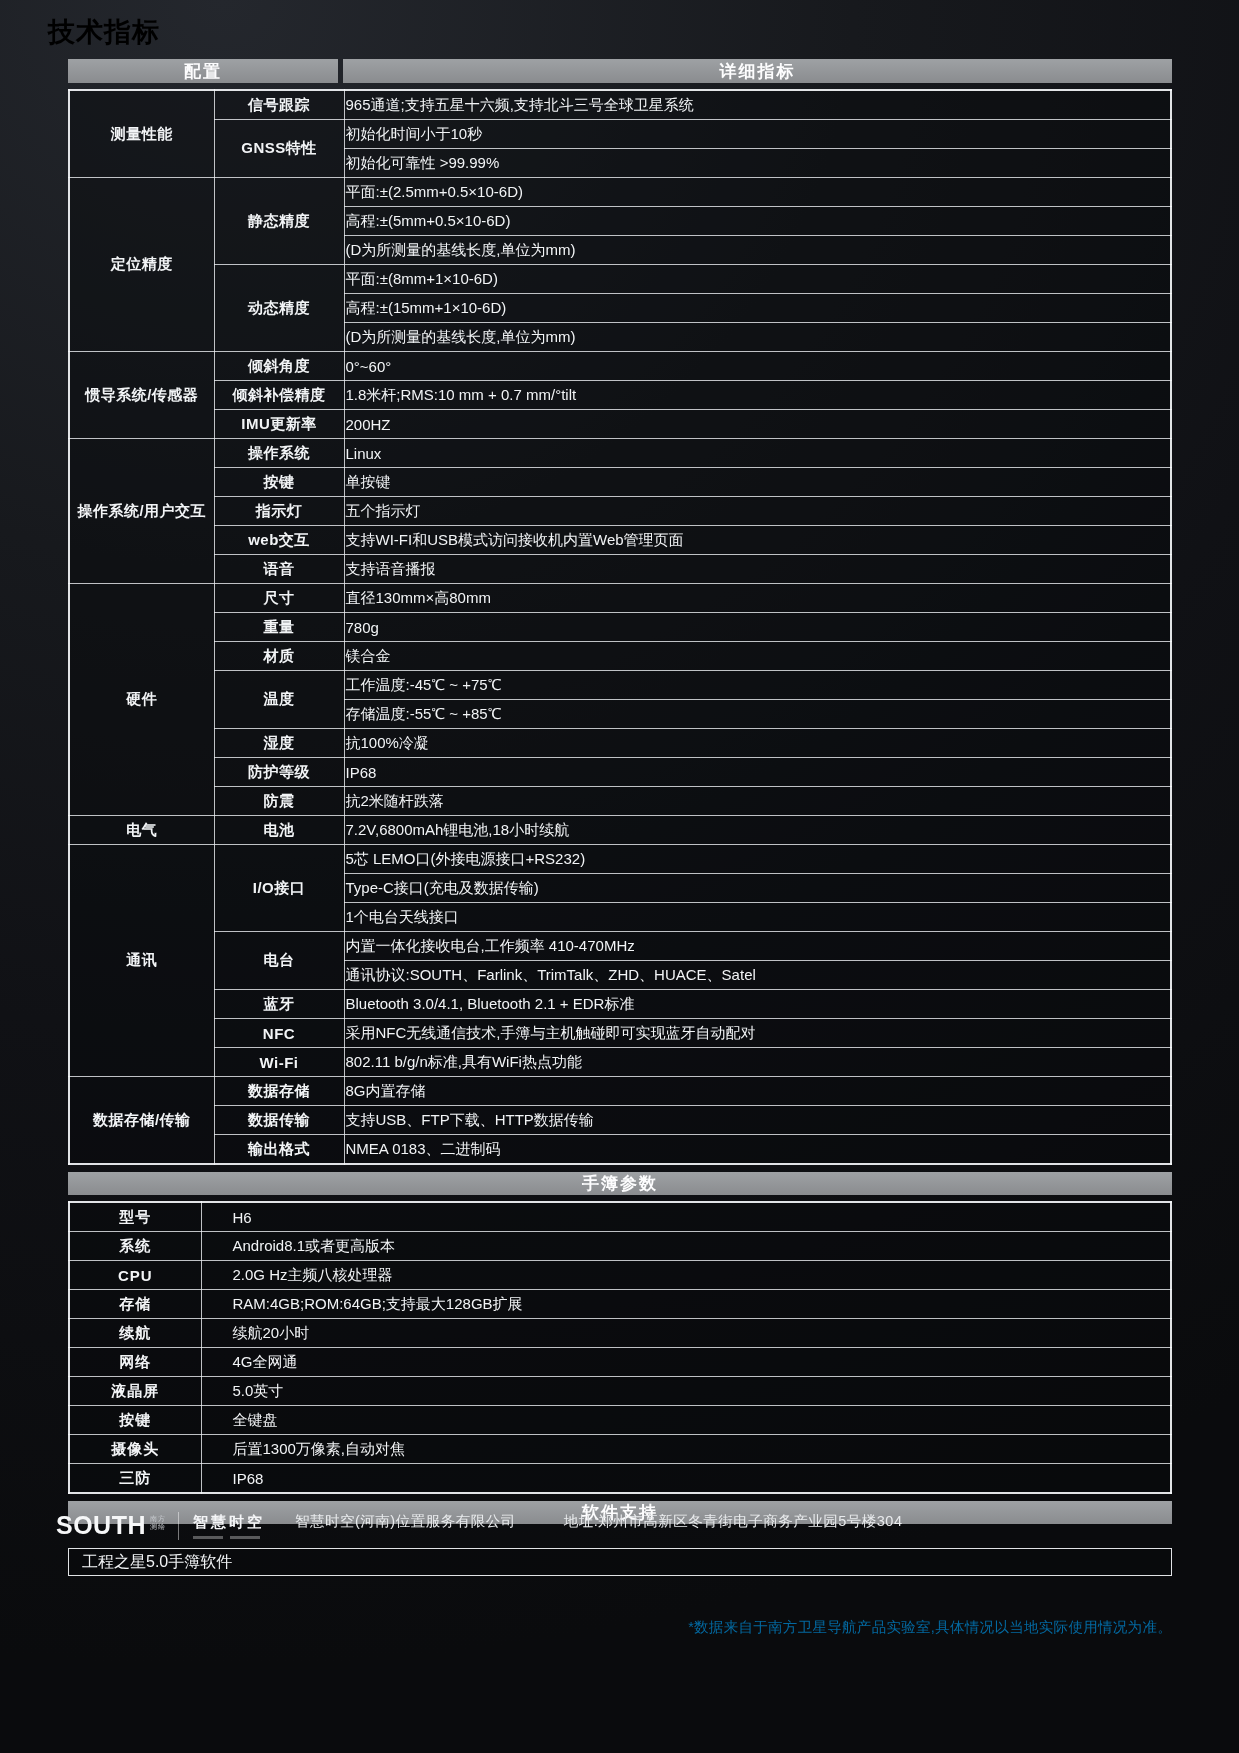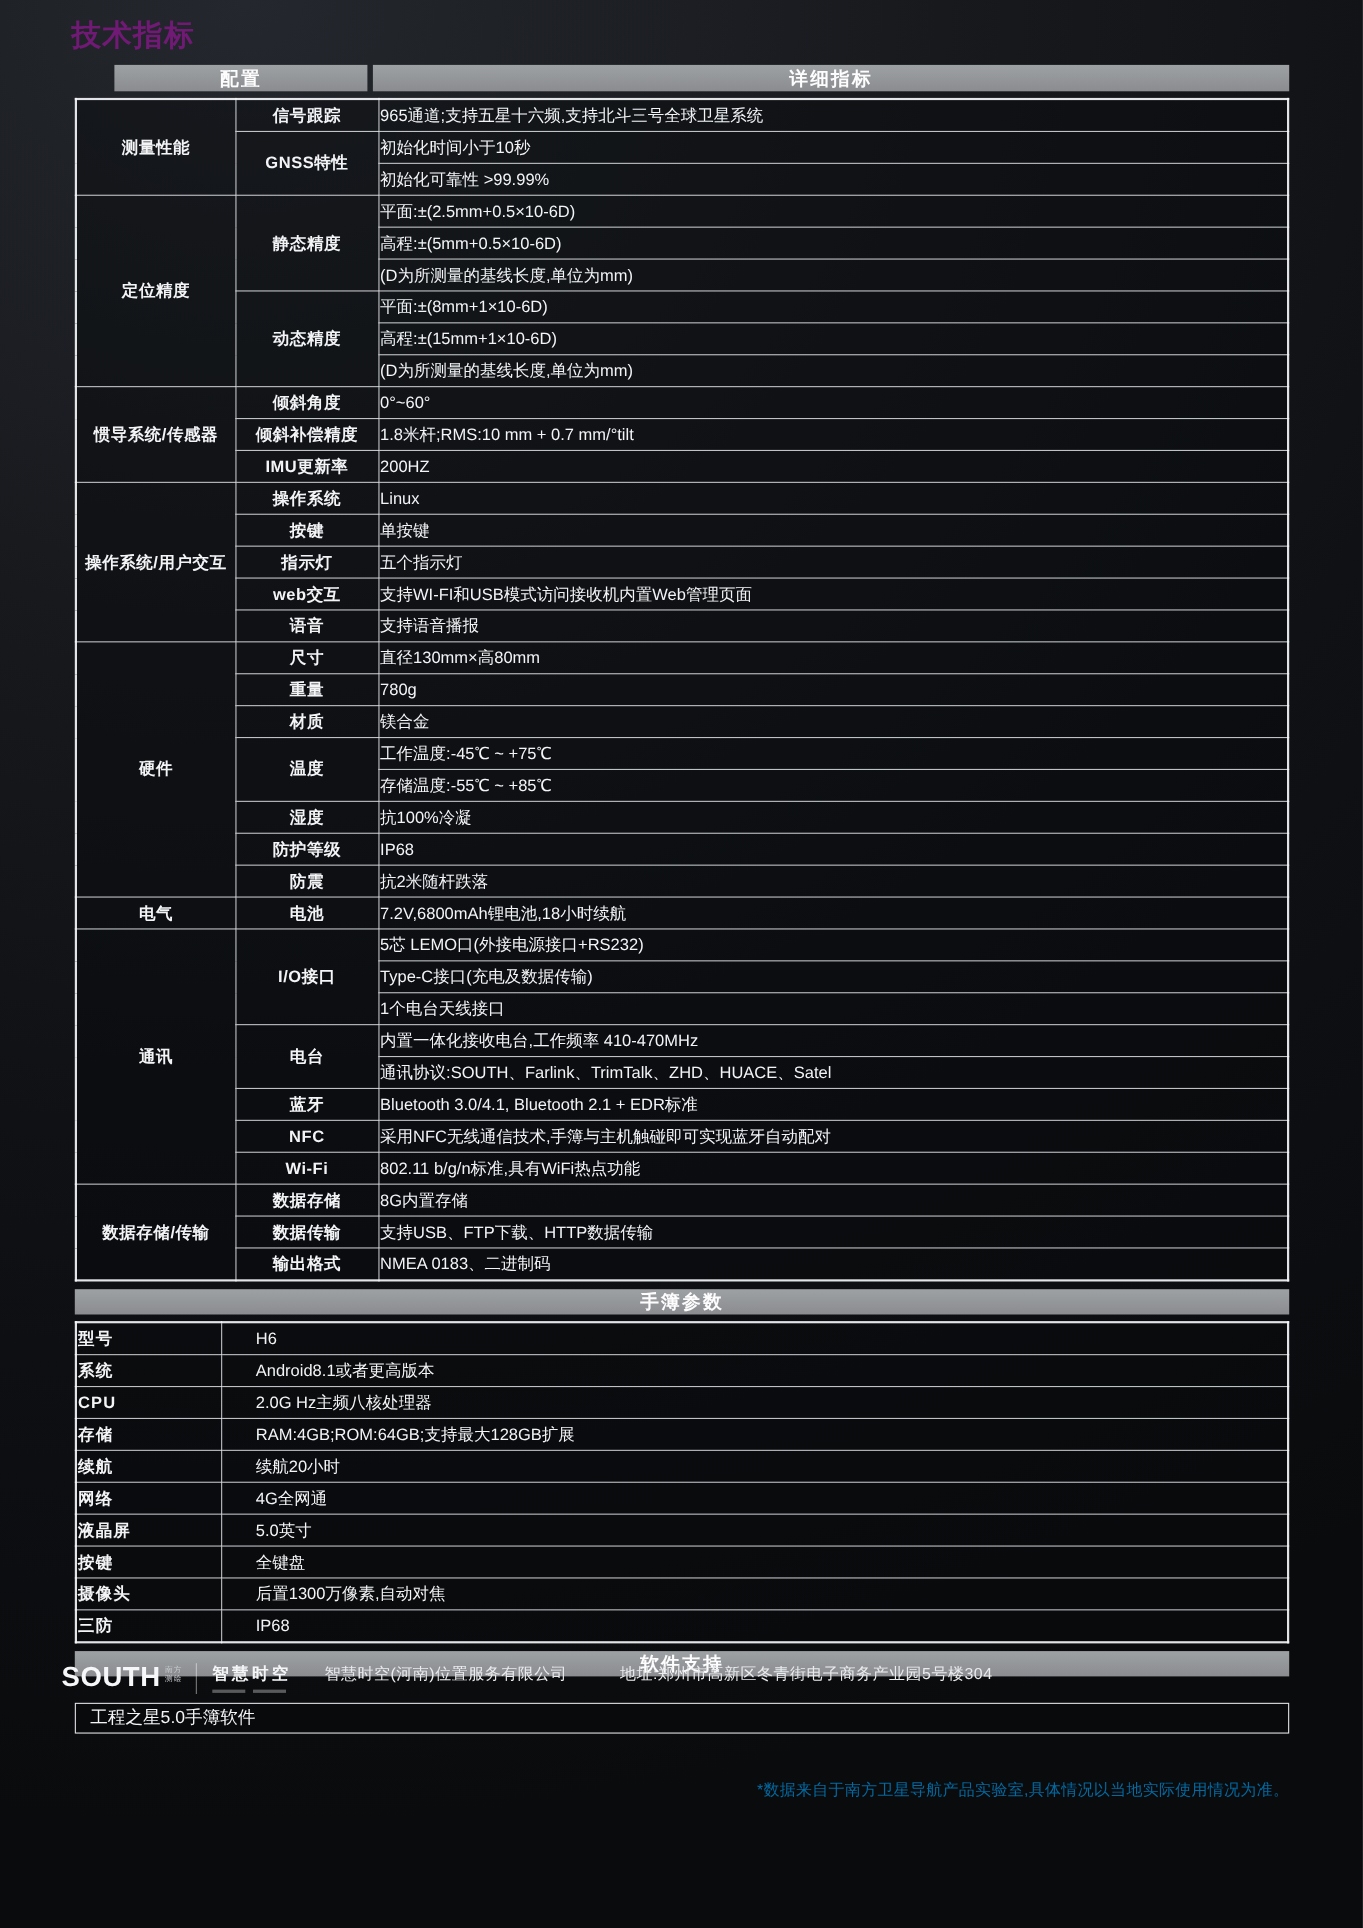--- a/index.html
+++ b/index.html
@@ -4,43 +4,43 @@
 <style>
   html,body{margin:0;padding:0;}
   body{
     width:1239px;height:1753px;position:relative;overflow:hidden;
     background:radial-gradient(150% 95% at 18% 0%, #24272d 0%, #17191d 34%, #101115 62%, #0a0b0d 100%);
     font-family:"Liberation Sans", sans-serif;
     color:#f2f4f6;
     -webkit-font-smoothing:antialiased;
   }
   .page-title{
-    position:absolute;left:65px;top:14px;
-    font-size:27px;font-weight:bold;letter-spacing:1px;color:#701a75;
+    position:absolute;left:48px;top:14px;
+    font-size:27px;font-weight:bold;letter-spacing:1px;color:#000000;
   }
   .layout{position:absolute;left:68px;top:59px;width:1104px;}
   .hdr-bars{display:flex;gap:5px;height:24px;}
   .bar{
     background:linear-gradient(#9ea1a4,#8a8c8f);
     color:#fdfdfe;font-size:17px;font-weight:bold;letter-spacing:2px;
     display:flex;align-items:center;justify-content:center;
   }
-  .bar-config{width:230px;margin-left:36px;}
+  .bar-config{width:270px;}
   .bar-detail{flex:1;}
   table{border-collapse:collapse;width:1104px;table-layout:fixed;background:rgba(7,8,10,0.45);}
   #spec-table{margin-top:6px;border:2px solid rgba(244,246,249,0.92);}
   #controller-table{margin-top:6px;border:2px solid rgba(244,246,249,0.92);}
   td{
     border:1px solid rgba(236,239,243,0.8);
     height:26px;font-size:15px;color:#f2f4f6;overflow:hidden;white-space:nowrap;
   }
   td.cat{text-align:center;font-weight:bold;letter-spacing:0.5px;}
   td.sub{text-align:center;font-weight:bold;letter-spacing:0.5px;}
   td.val{text-align:left;font-weight:normal;}
-  td.plabel{text-align:left;font-weight:bold;letter-spacing:1px;margin-left:12px;}
+  td.plabel{text-align:center;font-weight:bold;letter-spacing:1px;margin-left:12px;}
   td.pval{text-align:left;padding-left:31px;font-weight:normal;}
   .section-bar{
     margin-top:7px;height:23px;
     background:linear-gradient(#9ea1a4,#8a8c8f);
     color:#fdfdfe;font-size:17px;font-weight:bold;letter-spacing:2px;
     display:flex;align-items:center;justify-content:center;
   }
   .software-box{
     margin-top:24px;height:26px;line-height:26px;
     border:1.5px solid rgba(244,246,249,0.92);

